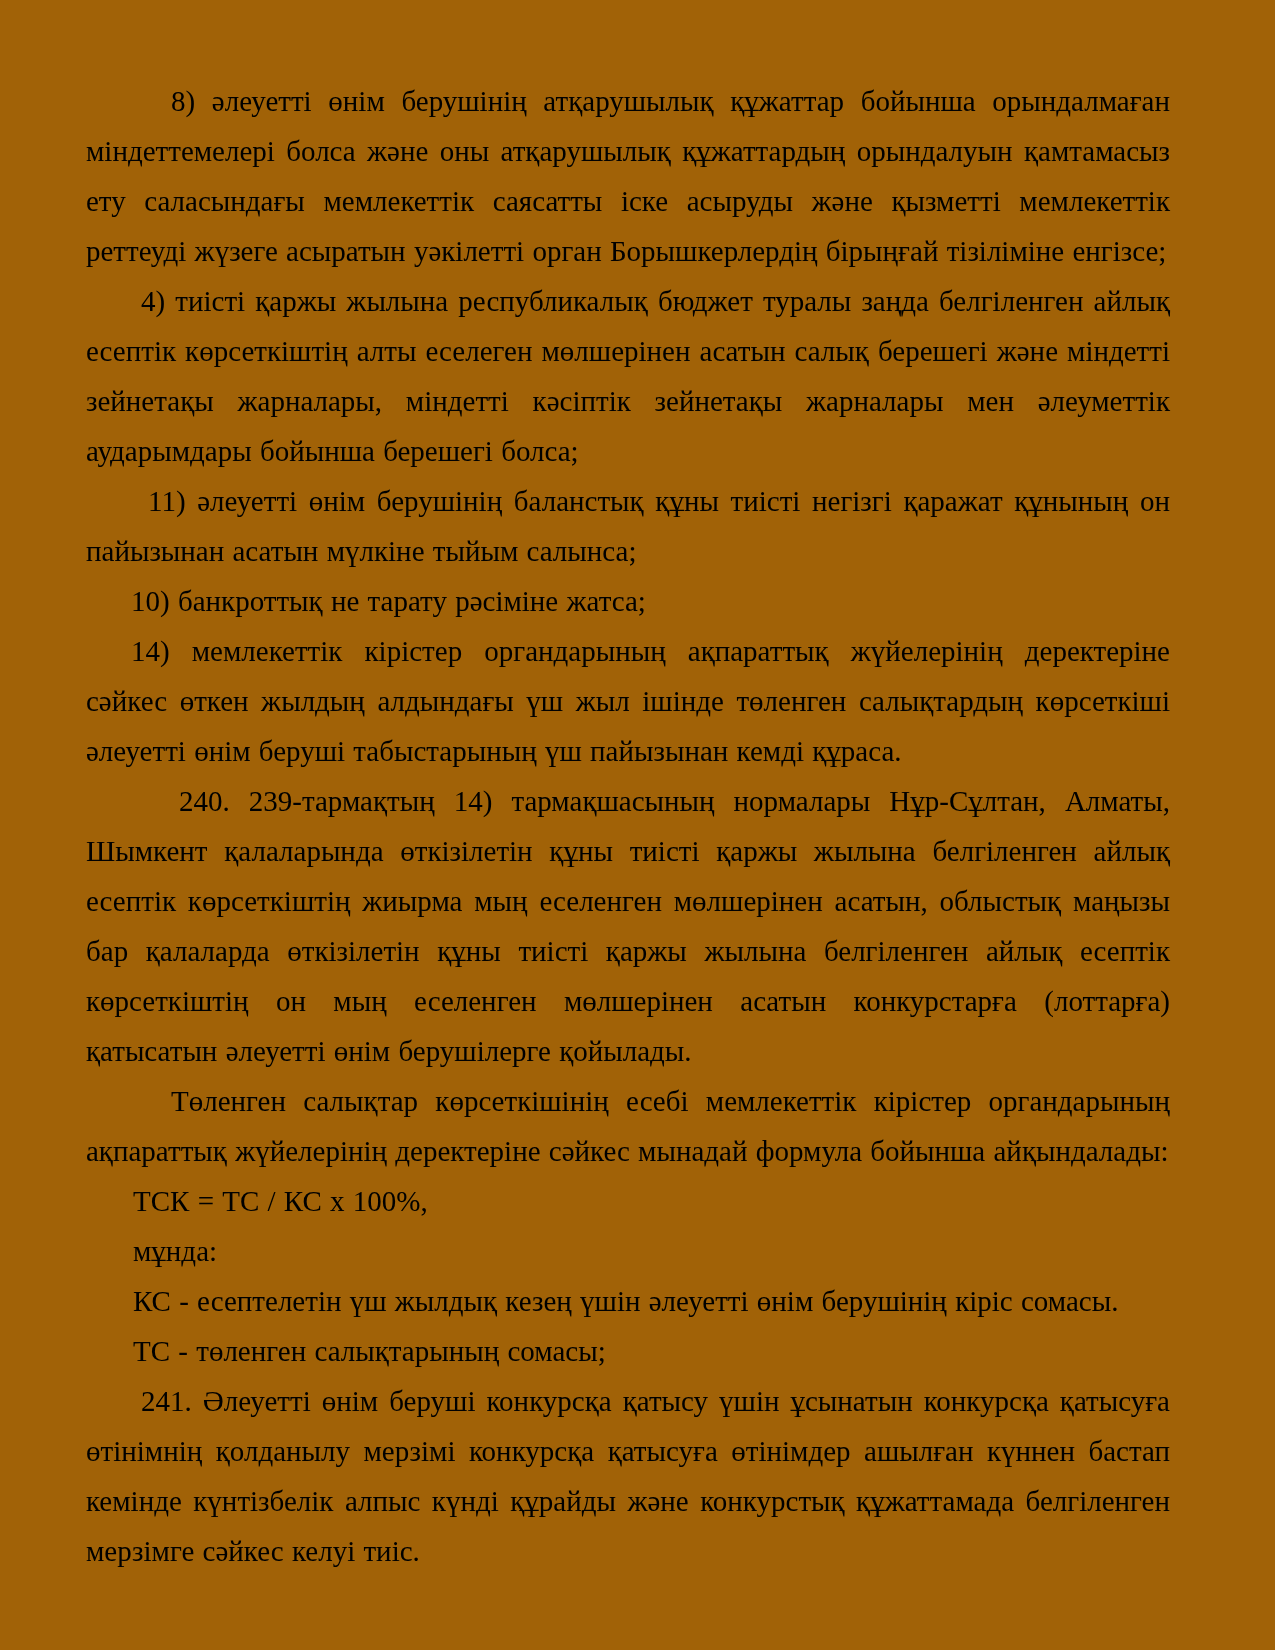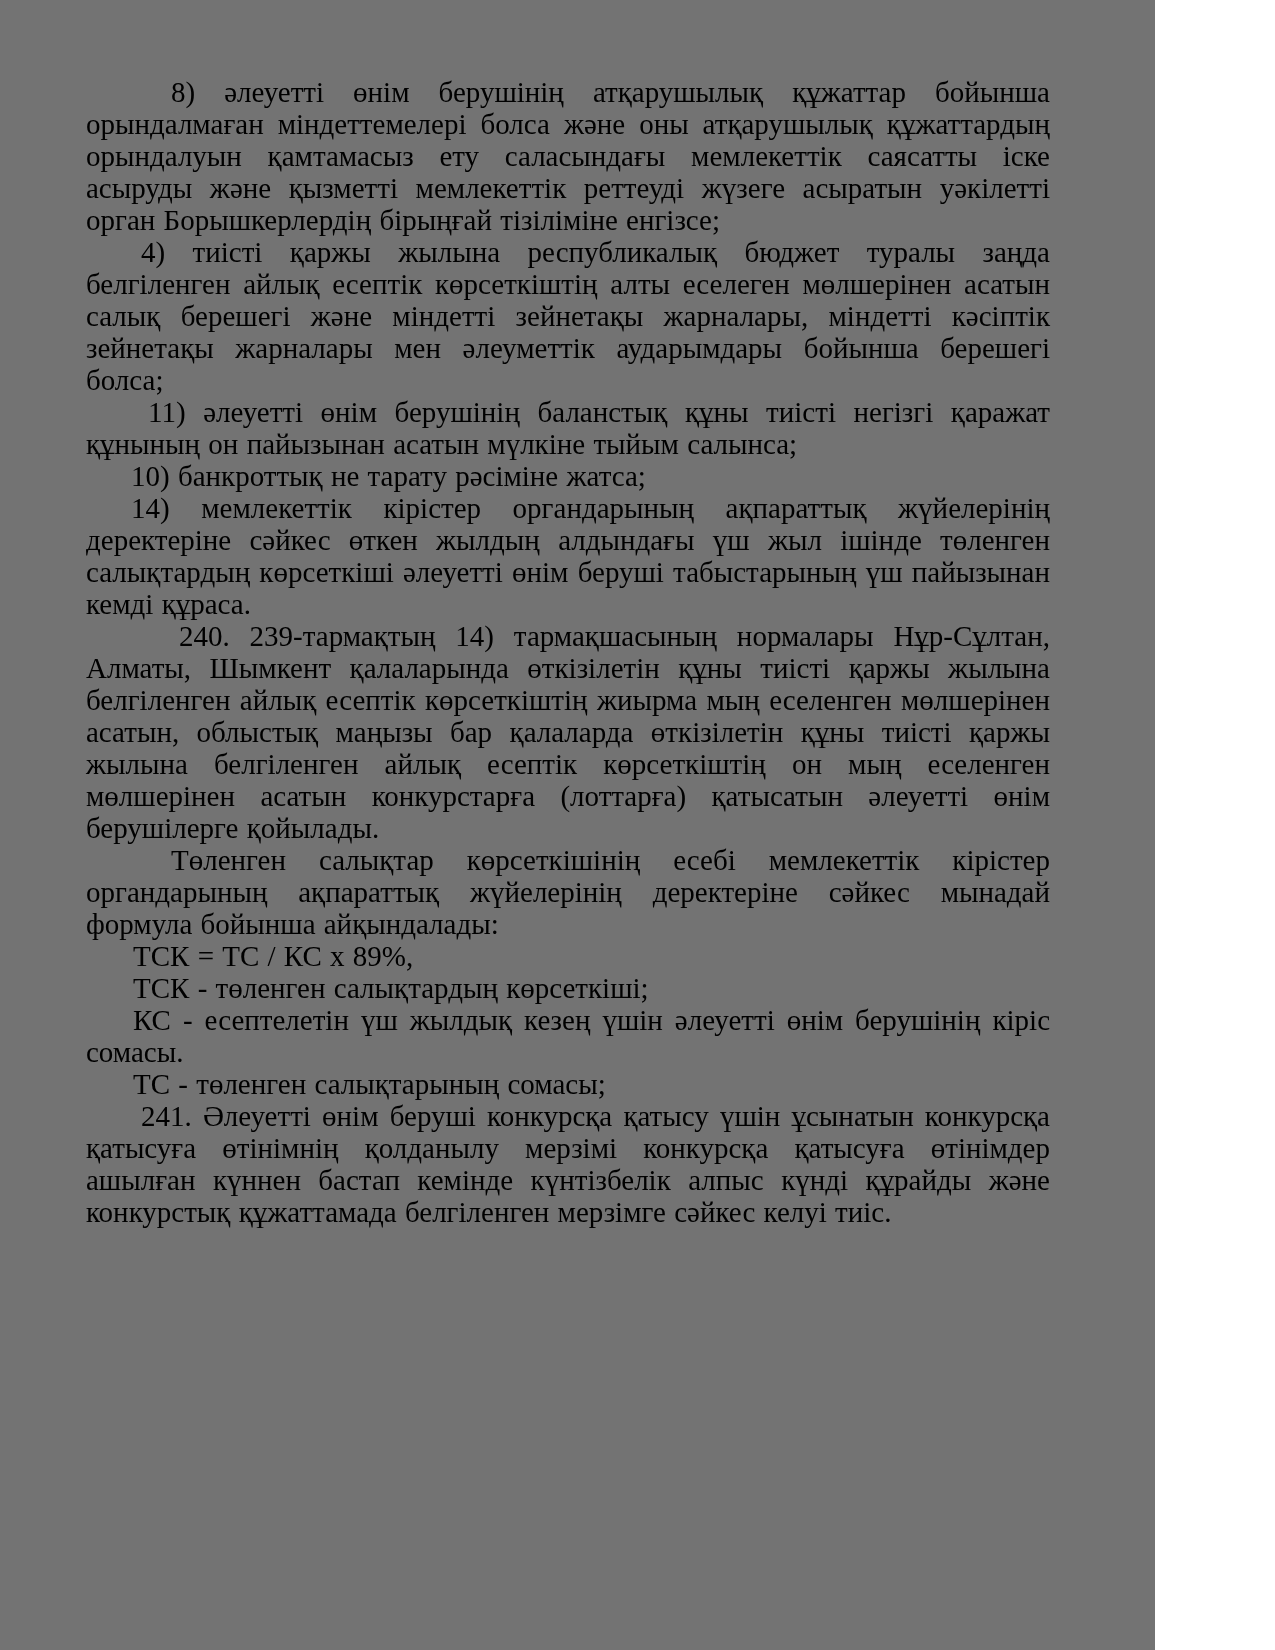--- a/index.html
+++ b/index.html
@@ -5,27 +5,27 @@
   html, body {
     margin: 0;
     padding: 0;
     background: #ffffff;
   }
   body {
     width: 1275px;
   }
   .page {
     box-sizing: border-box;
-    width: 1155px;
+    width: 1275px;
     min-height: 1650px;
-    background: #737373;
+    background: #a16207;
     padding: 76px 105px 60px 86px;
     font-family: "Liberation Serif", "DejaVu Serif", serif;
     font-size: 29px;
-    line-height: 32px;
+    line-height: 50px;
     color: #000000;
   }
   .para {
     margin: 0;
     padding: 0;
     text-align: justify;
     word-spacing: 1px;
   }
   
   .i45  { text-indent: 45px; }
@@ -42,18 +42,18 @@
 <body>
 
 <div class="page">
   <p class="para i85">8) әлеуетті өнім берушінің атқарушылық құжаттар бойынша орындалмаған міндеттемелері болса және оны атқарушылық құжаттардың орындалуын қамтамасыз ету саласындағы мемлекеттік саясатты іске асыруды және қызметті мемлекеттік реттеуді жүзеге асыратын уәкілетті орган Борышкерлердің бірыңғай тізіліміне енгізсе;</p>
   <p class="para i55">4) тиісті қаржы жылына республикалық бюджет туралы заңда белгіленген айлық есептік көрсеткіштің алты еселеген мөлшерінен асатын салық берешегі және міндетті зейнетақы жарналары, міндетті кәсіптік зейнетақы жарналары мен әлеуметтік аударымдары бойынша берешегі болса;</p>
   <p class="para i62">11) әлеуетті өнім берушінің баланстық құны тиісті негізгі қаражат құнының он пайызынан асатын мүлкіне тыйым салынса;</p>
   <p class="para i45">10) банкроттық не тарату рәсіміне жатса;</p>
   <p class="para i45">14) мемлекеттік кірістер органдарының ақпараттық жүйелерінің деректеріне сәйкес өткен жылдың алдындағы үш жыл ішінде төленген салықтардың көрсеткіші әлеуетті өнім беруші табыстарының үш пайызынан кемді құраса.</p>
   <p class="para i93">240. 239-тармақтың 14) тармақшасының нормалары Нұр-Сұлтан, Алматы, Шымкент қалаларында өткізілетін құны тиісті қаржы жылына белгіленген айлық есептік көрсеткіштің жиырма мың еселенген мөлшерінен асатын, облыстық маңызы бар қалаларда өткізілетін құны тиісті қаржы жылына белгіленген айлық есептік көрсеткіштің он мың еселенген мөлшерінен асатын конкурстарға (лоттарға) қатысатын әлеуетті өнім берушілерге қойылады.</p>
   <p class="para i85">Төленген салықтар көрсеткішінің есебі мемлекеттік кірістер органдарының ақпараттық жүйелерінің деректеріне сәйкес мынадай формула бойынша айқындалады:</p>
-  <p class="para i47">ТСК = ТС / КС х 89%,</p>
-  <p class="para i47">ТСК - төленген салықтардың көрсеткіші;</p>
+  <p class="para i47">ТСК = ТС / КС х 100%,</p>
+  <p class="para i47">мұнда:</p>
   <p class="para i47">КС - есептелетін үш жылдық кезең үшін әлеуетті өнім берушінің кіріс сомасы.</p>
   <p class="para i47">ТС - төленген салықтарының сомасы;</p>
   <p class="para i55">241. Әлеуетті өнім беруші конкурсқа қатысу үшін ұсынатын конкурсқа қатысуға өтінімнің қолданылу мерзімі конкурсқа қатысуға өтінімдер ашылған күннен бастап кемінде күнтізбелік алпыс күнді құрайды және конкурстық құжаттамада белгіленген мерзімге сәйкес келуі тиіс.</p>
 </div>
 
 </body></html>

